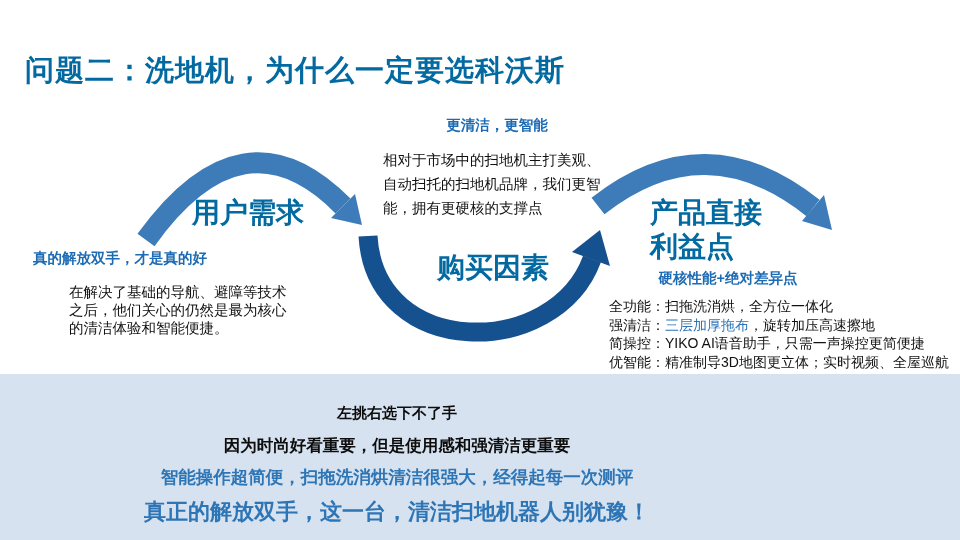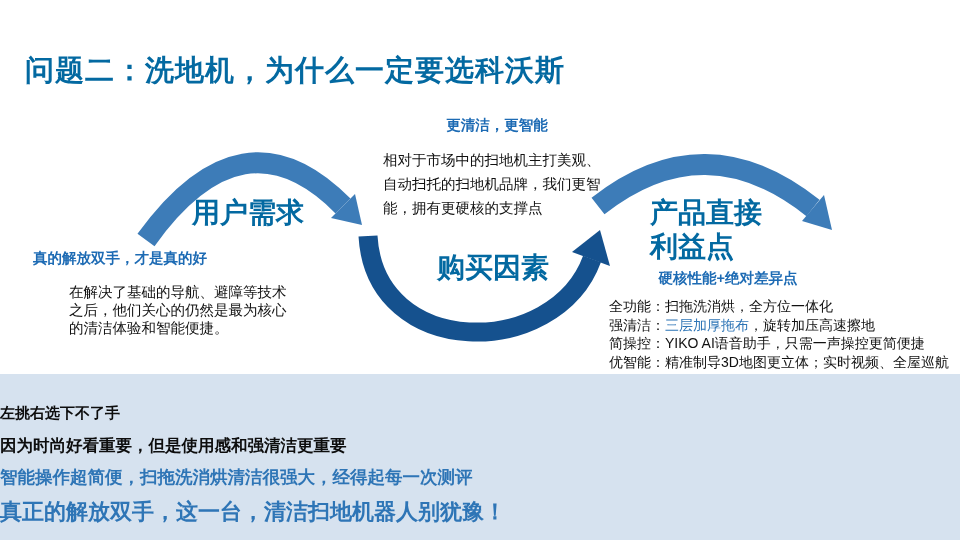--- a/index.html
+++ b/index.html
@@ -18,21 +18,21 @@
   .subhead-center{left:372px;top:116px;width:250px;text-align:center;}
   .subhead-left{left:33px;top:249px;}
   .subhead-right{left:650px;top:269px;width:156px;text-align:center;}
   .body-text{font-size:14.5px;color:#111;}
   .body-center{left:383px;top:148px;width:224px;line-height:24px;}
   .body-left{left:21px;top:283px;width:224px;line-height:18px;margin-left:48px;}
   .points{left:609px;top:297px;font-size:14px;color:#111;line-height:18.5px;}
   .point-row{white-space:nowrap;}
   .point-highlight{color:#2e75b6;}
   .footer-band{left:0;top:374px;width:960px;height:166px;background:#d6e2ef;}
-  .footer-line{left:0;width:794px;text-align:left;font-weight:700;white-space:nowrap;}
+  .footer-line{left:0;width:794px;text-align:center;font-weight:700;white-space:nowrap;}
   .footer-l1{top:404px;font-size:15px;color:#0d0d0d;}
   .footer-l2{top:435px;font-size:16.5px;color:#0d0d0d;}
   .footer-l3{top:465px;font-size:17.5px;color:#2e75b6;}
   .footer-l4{top:497px;font-size:22px;color:#2e75b6;}
 </style>
 </head>
 <body>
 
 <div class="slide">
 

